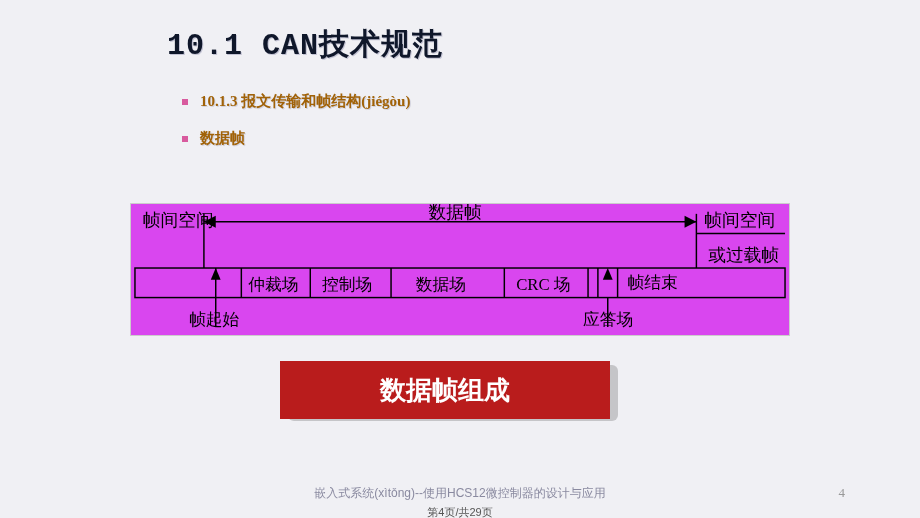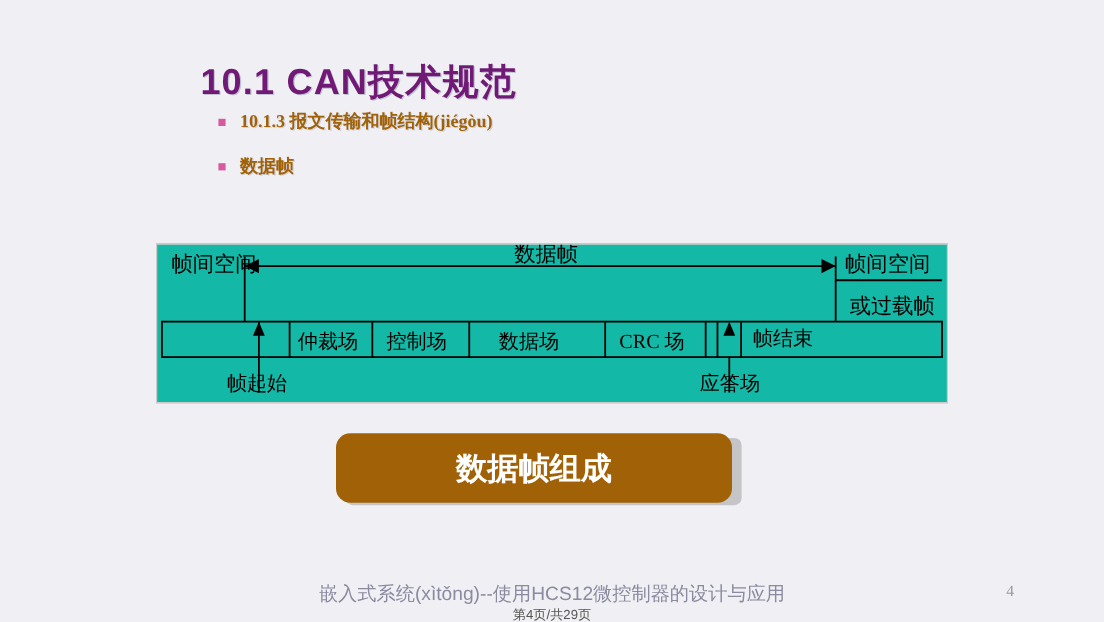--- a/index.html
+++ b/index.html
@@ -15,26 +15,26 @@
       position: relative;
       overflow: hidden;
     }
     .slide {
       width: 100%;
       height: 100%;
       position: relative;
     }
     .title {
       position: absolute;
-      top: 48px;
+      top: 24px;
       left: 167px;
       font-size: 30px;
       font-weight: bold;
-      color: #701a75;
-      font-family: Liberation Sans, sans-serif;
+      color: #0f172a;
+      font-family: Liberation Mono, monospace;
       text-shadow: 1px 1px 0px rgba(150,150,180,0.5);
       letter-spacing: 1px;
     }
     .bullet-list {
       position: absolute;
       top: 92px;
       left: 182px;
     }
     .bullet-item {
       display: flex;
@@ -53,21 +53,21 @@
       font-weight: bold;
       color: #a16207;
       text-shadow: 1px 1px 0px rgba(180,180,200,0.5);
     }
     .diagram-container {
       position: absolute;
       top: 203px;
       left: 130px;
       width: 660px;
       height: 133px;
-      background: #14b8a6;
+      background: #d946ef;
       border: 1px solid #ccc;
     }
     .diagram-svg {
       width: 100%;
       height: 100%;
     }
     .green-box-shadow {
       position: absolute;
       top: 365px;
       left: 288px;
@@ -75,39 +75,39 @@
       height: 56px;
       background: rgba(100,100,100,0.3);
       border-radius: 6px;
     }
     .green-box {
       position: absolute;
       top: 361px;
       left: 280px;
       width: 330px;
       height: 58px;
-      background: #a16207;
-      border-radius: 12px;
+      background: #b91c1c;
+      border-radius: 0;
       display: flex;
       align-items: center;
       justify-content: center;
     }
     .green-box-text {
       color: #ffffff;
       font-size: 26px;
       font-weight: bold;
       font-family: "Microsoft YaHei", "SimHei", sans-serif;
     }
     .footer-text {
       position: absolute;
       top: 485px;
       left: 0;
       width: 100%;
       text-align: center;
-      font-size: 16px;
+      font-size: 12px;
       color: #8a8aa0;
       font-family: "Microsoft YaHei", sans-serif;
     }
     .page-number {
       position: absolute;
       top: 485px;
       right: 75px;
       font-size: 13px;
       color: #999;
     }

